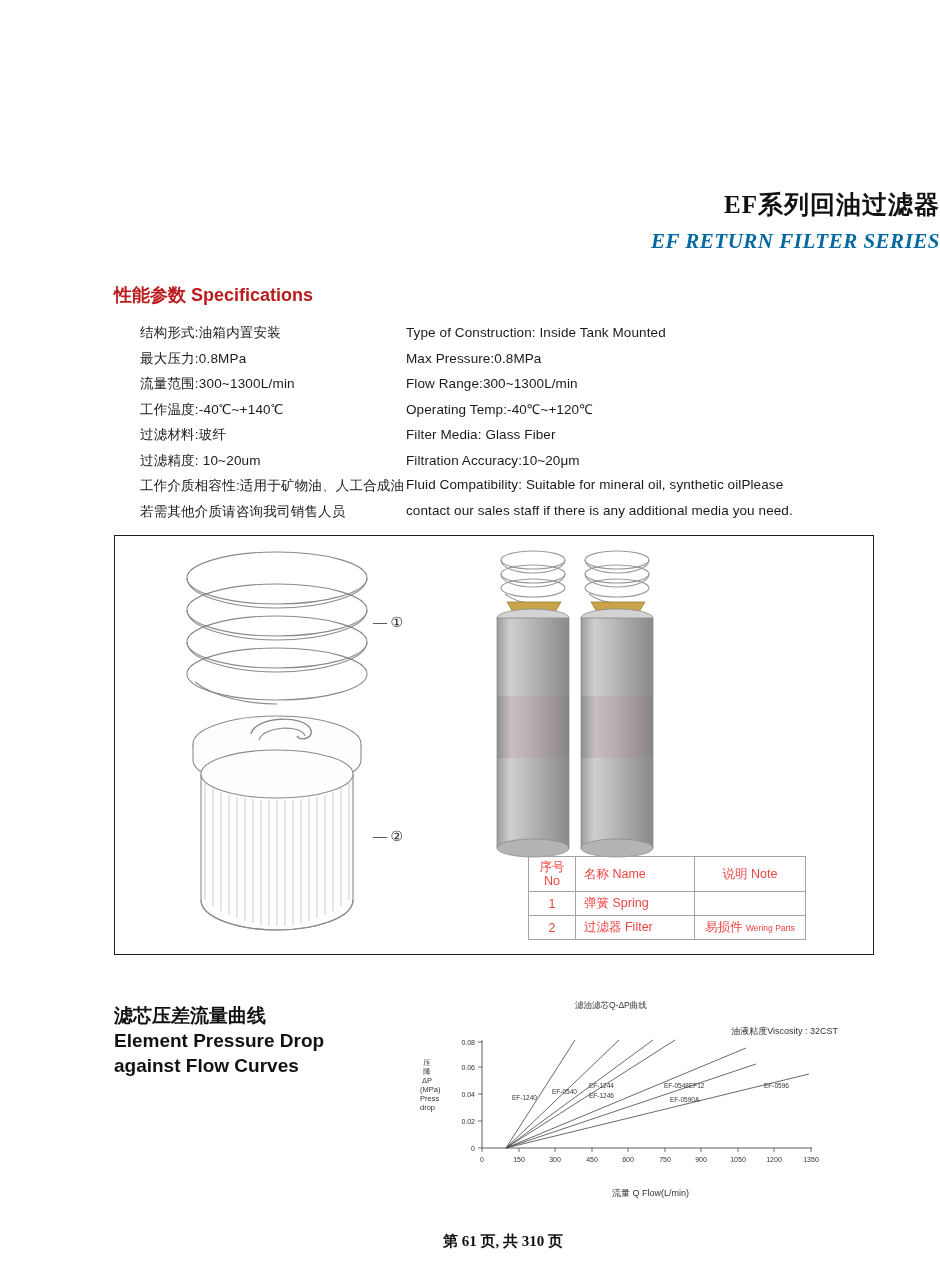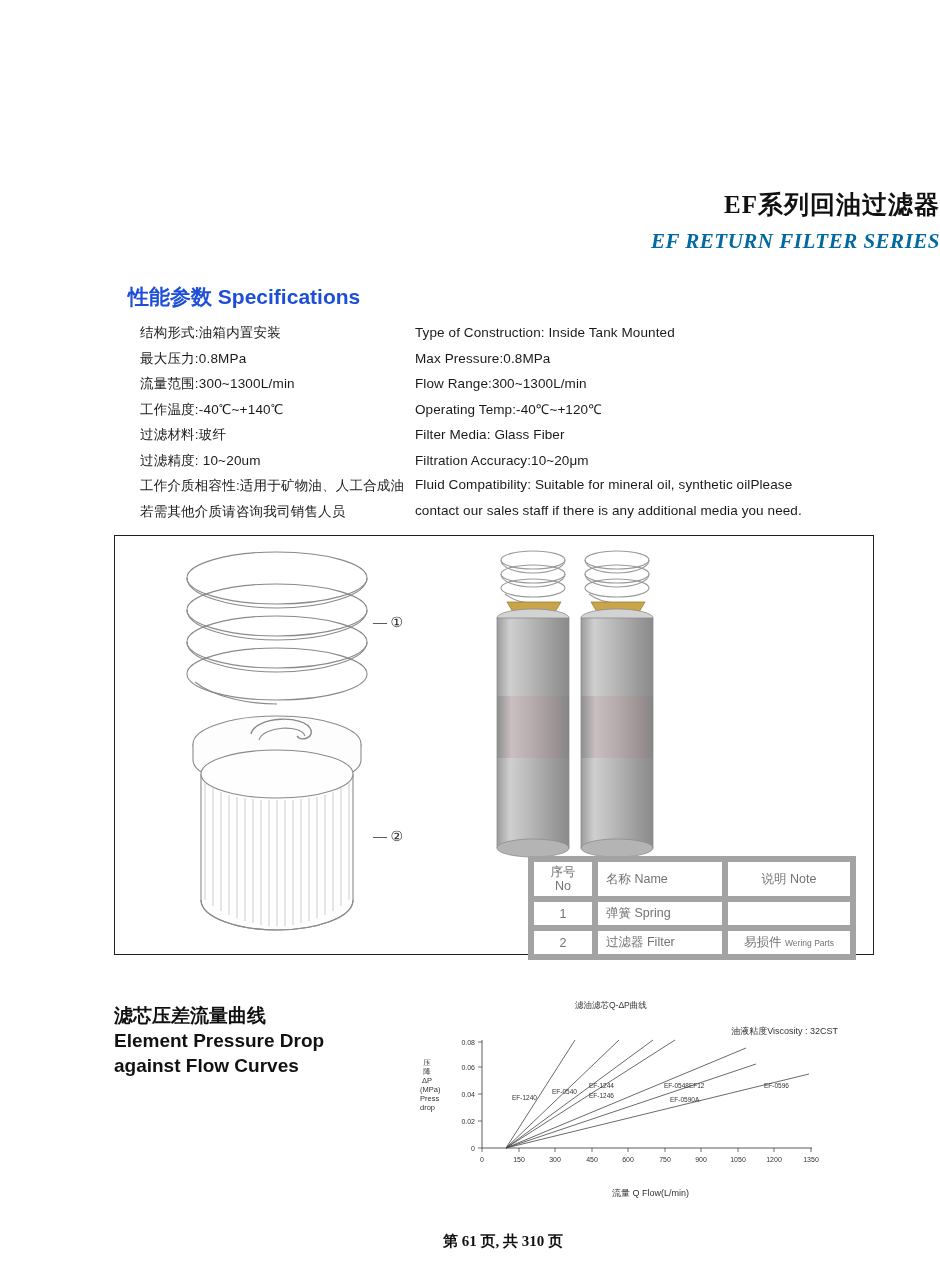--- a/index.html
+++ b/index.html
@@ -43,42 +43,41 @@
     font-size: 21px;
     letter-spacing: 0.5px;
     margin-top: 8px;
     color: #0369a1;
   }
 
   
   .spec-heading {
     position: absolute;
     top: 283px;
-    left: 128px;
-    font-size: 21px;
-    font-weight: bold;
-    color: #1d4ed8;
+    left: 114px;
+    font-size: 18px;
+    font-weight: bold;
+    color: #b91c1c;
   }
   .spec-heading .en {
     font-family: "Liberation Sans", sans-serif;
     font-weight: bold;
   }
   .spec-table {
     position: absolute;
     top: 320px;
     left: 114px;
     width: 760px;
     font-size: 13.5px;
     line-height: 25.5px;
     color: #1a1a1a;
   }
   .spec-row {
     display: flex;
     width: 100%;
-    gap: 9px;
   }
   .spec-cn {
     width: 292px;
     padding-left: 26px;
     box-sizing: border-box;
     letter-spacing: 0.2px;
   }
   .spec-en {
     flex: 1;
     letter-spacing: 0.1px;
@@ -110,25 +109,25 @@
 
   
   .parts-table {
     position: absolute;
     left: 413px;
     top: 320px;
     border-collapse: collapse;
     font-size: 12.5px;
   }
   .parts-table td, .parts-table th {
-    border: 6px solid #a3a3a3;
-    padding: 3px 6px;
+    border: 1px solid #a3a3a3;
+    padding: 3px 0;
     text-align: center;
     font-weight: normal;
-    color: #737373;
+    color: #ef4444;
   }
   .parts-table .col-no { width: 46px; }
   .parts-table .col-name { width: 110px; text-align: left; padding-left: 8px;}
   .parts-table .col-note { width: 110px; }
   .hdr-no { line-height: 14px; font-size: 12.5px; }
   .note-small { font-size: 8.5px; }
 
   
   .curves-heading {
     position: absolute;

